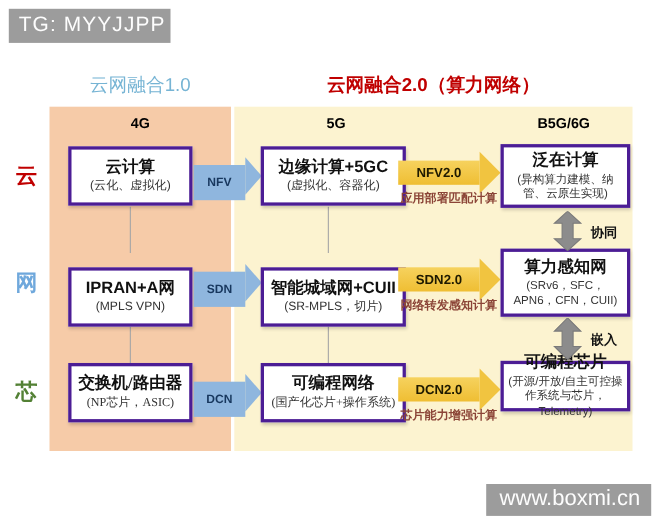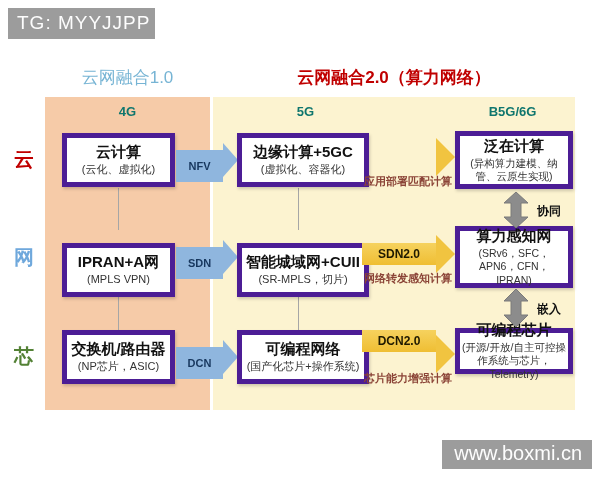--- a/index.html
+++ b/index.html
@@ -15,64 +15,64 @@
   .title1 { position:absolute; left:45px; top:66px; width:165px; text-align:center;
             font-size:17px; font-weight:normal; color:#76B4D4; }
   .title2 { position:absolute; left:213px; top:66px; width:362px; text-align:center;
             font-size:17px; font-weight:bold; color:#C00000; }
 
   
   .panel-left  { position:absolute; left:45px;  top:97px; width:165px; height:313px; background:#F6CBA8; }
   .panel-right { position:absolute; left:213px; top:97px; width:362px; height:313px; background:#FCF3D0; }
 
   
-  .colhead { position:absolute; top:104px; font-weight:bold; font-size:13px; color:#0f766e; text-align:center; }
+  .colhead { position:absolute; top:104px; font-weight:bold; font-size:13px; color:#000000; text-align:center; }
   .col-4g  { left:45px;  width:165px; }
   .col-5g  { left:213px; width:185px; }
   .col-b5g { left:450px; width:125px; }
 
   
   .rlabel { position:absolute; left:8px; width:32px; text-align:center; font-size:20px; font-weight:bold; }
   .rl1 { top:146px; color:#C00000; }
   .rl2 { top:244px; color:#6FA8DC; }
   .rl3 { top:343px; color:#538135; }
 
   
-  .nbox { position:absolute; background:#fff; border:5px solid #4c1d95;
+  .nbox { position:absolute; background:#fff; border:3px solid #4c1d95;
           box-shadow:1px 2px 3px rgba(0,0,0,0.18);
           display:flex; flex-direction:column; justify-content:center; align-items:center;
           text-align:center; padding:2px; }
   .nbox .t { font-weight:bold; font-size:15px; color:#111; line-height:1.2; white-space:nowrap; }
   .nbox .s { font-size:11px; color:#333; line-height:1.25; margin-top:2px; }
   .b-left { left:62px;  width:113px; height:54px; }
   .b-mid  { left:237px; width:132px; height:54px; }
   .b-right{ left:455px; width:118px; }
   .b-right .s { font-size:10.5px; }
-  .bl1 { top:133px; } .bl2 { top:243px; } .bl3 { top:330px; }
+  .bl1 { top:133px; } .bl2 { top:243px; } .bl3 { top:330px;font-family:Liberation Serif, serif; }
   .br1 { top:131px; height:58px; } .br2 { top:226px; height:62px; } .br3 { top:328px; height:46px; }
 
   
   .harrow-blue { position:absolute; left:176px; width:47px; height:32px; background:#8FB6DE;
                  color:#17375E; font-weight:bold; font-size:11px;
                  display:flex; align-items:center; justify-content:center; }
   .harrow-blue-head { position:absolute; left:223px; width:0; height:0;
                       border-top:17px solid transparent; border-bottom:17px solid transparent;
                       border-left:15px solid #8FB6DE; }
   .ab1 { top:150px; } .ab2 { top:247px; } .ab3 { top:347px; }
   .ah1 { top:143px; } .ah2 { top:240px; } .ah3 { top:340px; }
 
   
   .harrow-gold { position:absolute; left:362px; width:74px; height:22px;
                  background:linear-gradient(to bottom,#F6D25E,#EFBE33);
                  color:#1f1a00; font-weight:bold; font-size:12px;
                  display:flex; align-items:center; justify-content:center; }
   .harrow-gold-head { position:absolute; left:436px; width:0; height:0;
                       border-top:19px solid transparent; border-bottom:19px solid transparent;
                       border-left:19px solid #F1C440; }
-  .yb1 { top:146px; } .yb2 { top:243px; } .yb3 { top:330px; }
+  .yb1 { top:146px; } .yb2 { top:243px; } .yb3 { top:343px; }
   .yh1 { top:138px; } .yh2 { top:235px; } .yh3 { top:335px; }
   .anote { position:absolute; left:364px; width:88px; font-size:11px; color:#8B4437;
            line-height:1.25; font-weight:bold; }
   .ys1 { top:175px; } .ys2 { top:272px; } .ys3 { top:372px; }
 
   
   .vline { position:absolute; width:1px; background:#A6A6A6; }
   .vl1a { left:118px; top:188px; height:42px; } .vl1b { left:118px; top:285px; height:45px; }
   .vl2a { left:298px; top:188px; height:42px; } .vl2b { left:298px; top:285px; height:45px; }
 
@@ -111,20 +111,21 @@
   <div class="nbox b-left bl1">
     <div class="t">云计算</div>
     <div class="s">(云化、虚拟化)</div>
   </div>
   <div class="harrow-blue ab1">NFV</div>
   <div class="harrow-blue-head ah1"></div>
   <div class="nbox b-mid bl1">
     <div class="t">边缘计算+5GC</div>
     <div class="s">(虚拟化、容器化)</div>
   </div>
+  <div class="harrow-gold yb1">NFV2.0</div>
   <div class="harrow-gold-head yh1"></div>
   <div class="anote ys1">应用部署匹配计算</div>
   <div class="nbox b-right br1">
     <div class="t">泛在计算</div>
     <div class="s">(异构算力建模、纳管、云原生实现)</div>
   </div>
 
   <div class="nbox b-left bl2">
     <div class="t">IPRAN+A网</div>
     <div class="s">(MPLS VPN)</div>
@@ -133,21 +134,21 @@
   <div class="harrow-blue-head ah2"></div>
   <div class="nbox b-mid bl2">
     <div class="t">智能城域网+CUII</div>
     <div class="s">(SR-MPLS，切片)</div>
   </div>
   <div class="harrow-gold yb2">SDN2.0</div>
   <div class="harrow-gold-head yh2"></div>
   <div class="anote ys2">网络转发感知计算</div>
   <div class="nbox b-right br2">
     <div class="t">算力感知网</div>
-    <div class="s">(SRv6，SFC，APN6，CFN，IPRAN)</div>
+    <div class="s">(SRv6，SFC，APN6，CFN，CUII)</div>
   </div>
 
   <div class="nbox b-left bl3">
     <div class="t">交换机/路由器</div>
     <div class="s">(NP芯片，ASIC)</div>
   </div>
   <div class="harrow-blue ab3">DCN</div>
   <div class="harrow-blue-head ah3"></div>
   <div class="nbox b-mid bl3">
     <div class="t">可编程网络</div>

